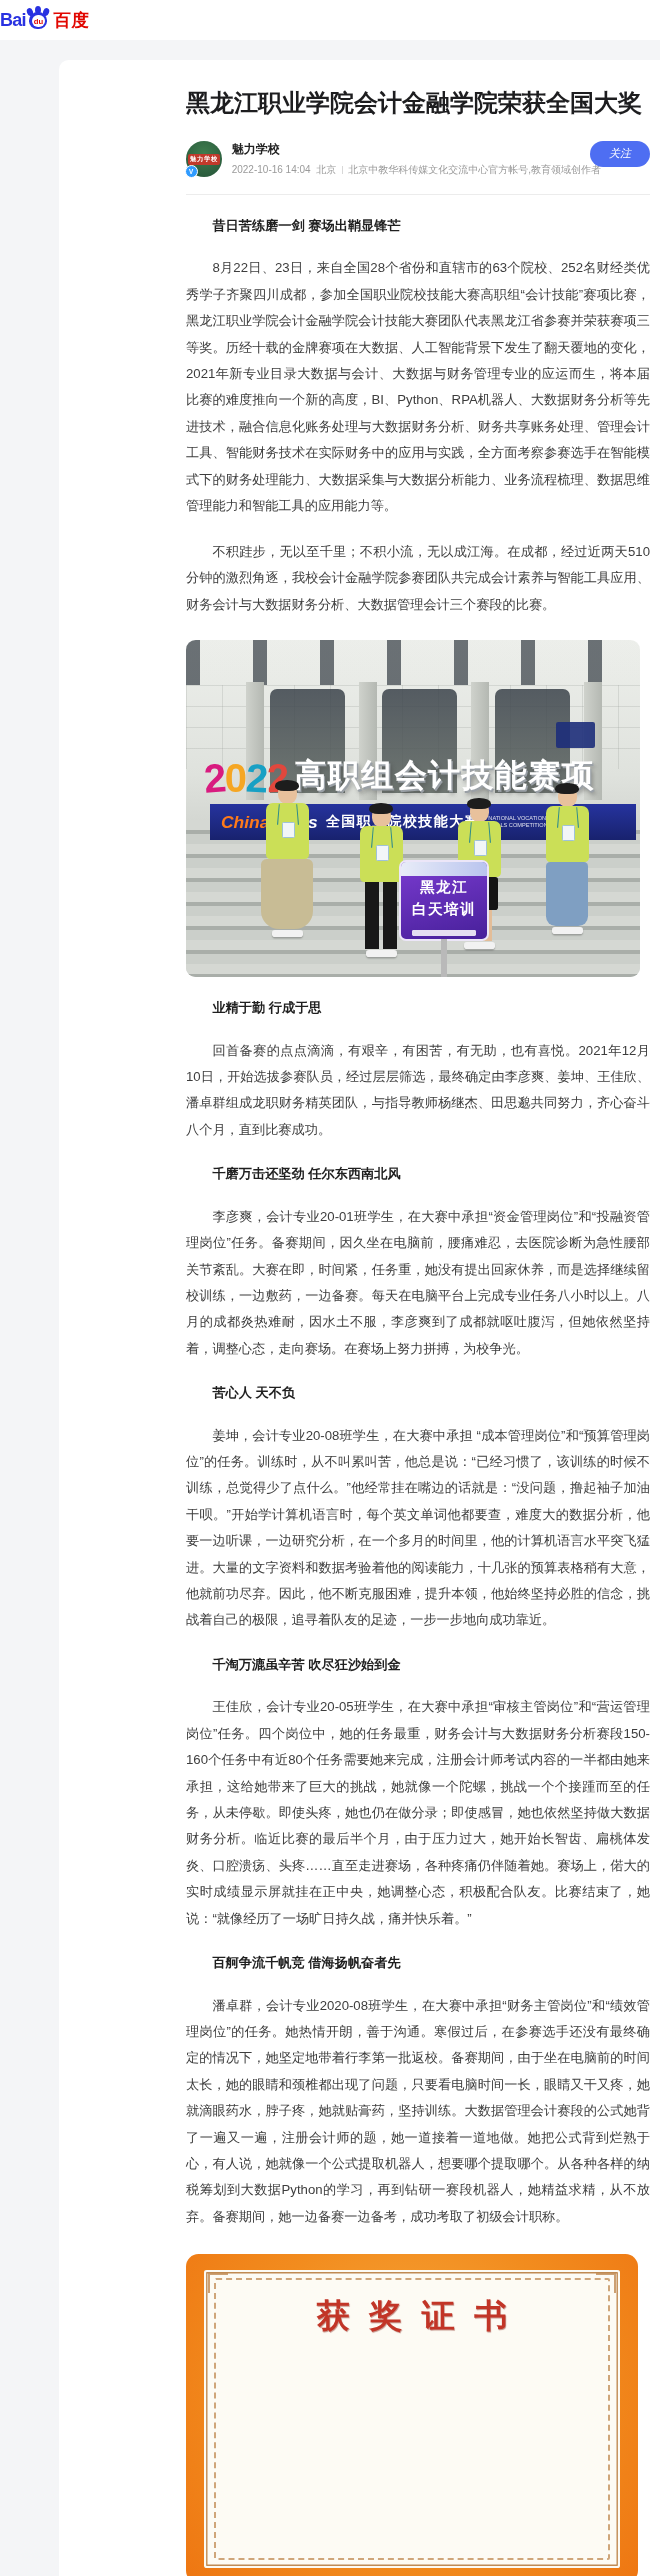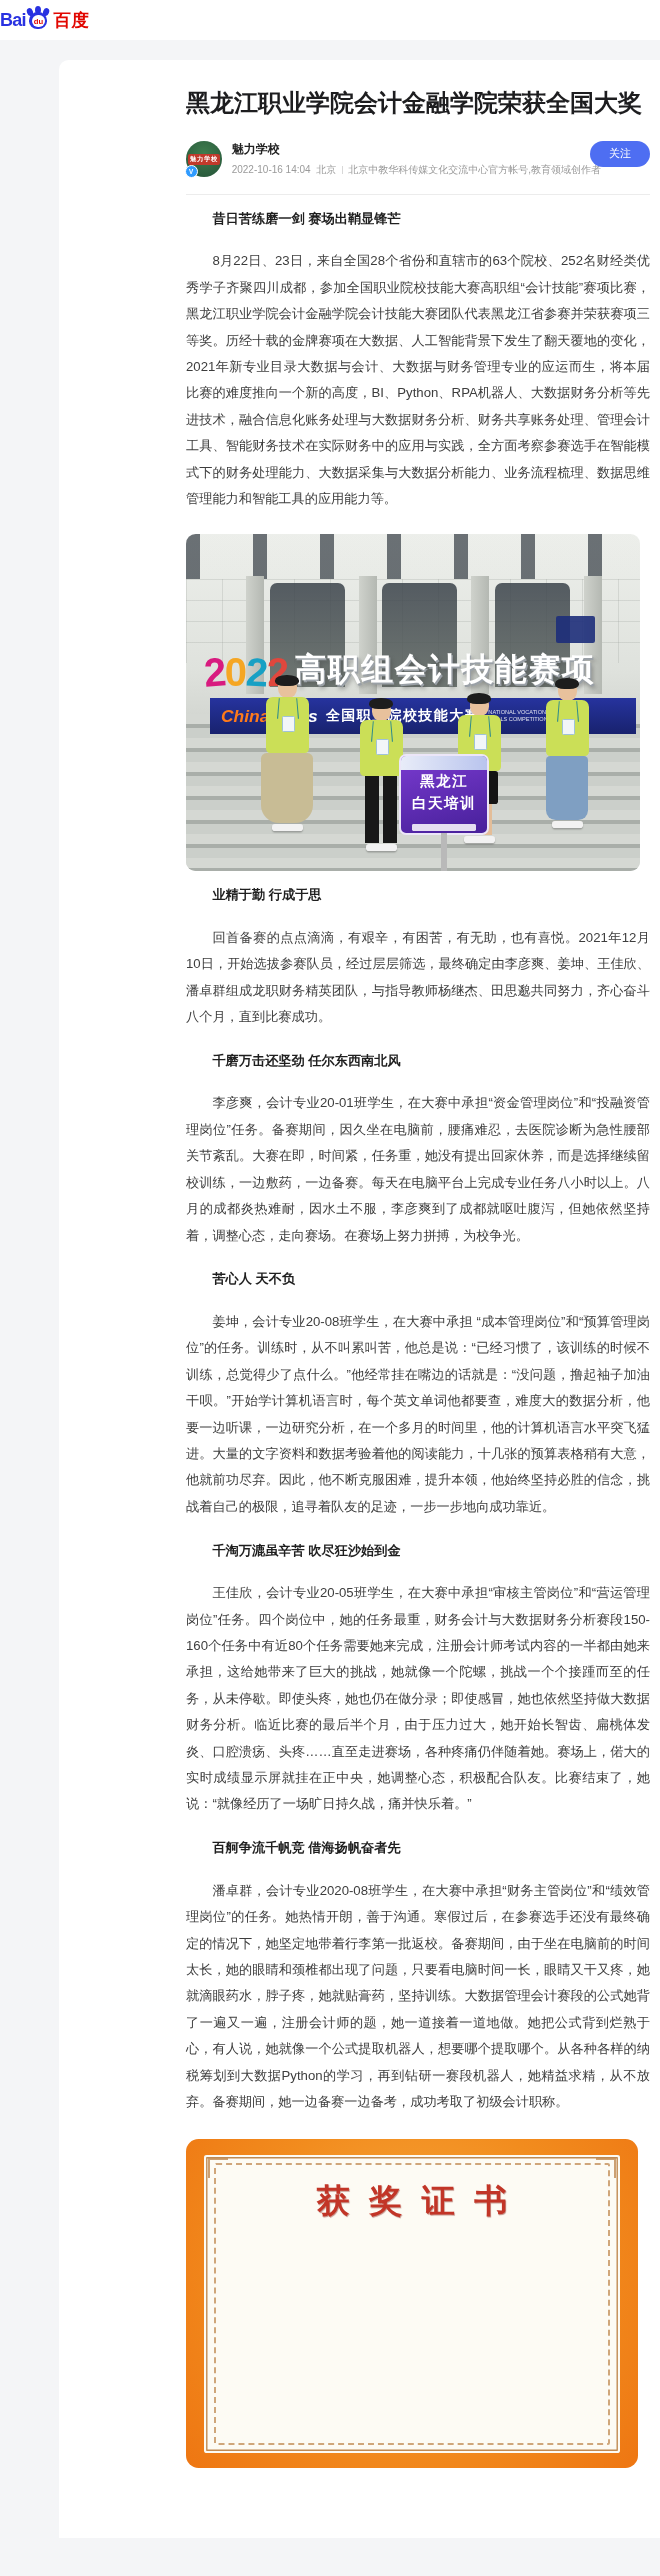--- a/index.html
+++ b/index.html
@@ -32,26 +32,26 @@
   .avatar .ribbon{position:absolute;left:2.1px;right:2.1px;top:13.2px;height:10.4px;background:#c0392b;border-radius:2.1px;
     color:#fff;font-size:6.3px;font-weight:bold;display:flex;align-items:center;justify-content:center;letter-spacing:0.7px;overflow:hidden;}
   .vbadge{position:absolute;left:-1.4px;bottom:-1.4px;width:11px;height:11px;border-radius:50%;background:#2f9bff;border:1.4px solid #fff;
     color:#fff;font-size:6.3px;font-weight:bold;display:flex;align-items:center;justify-content:center;}
   .author-info{margin-left:9.7px;}
   .author-name{font-size:12px;color:#222;font-weight:600;cursor:pointer;}
   .author-meta{margin-top:4.9px;font-size:10px;color:#9a9a9a;display:flex;align-items:center;white-space:nowrap;text-align:right;}
   .author-meta .sep{display:inline-block;width:0.7px;height:8.4px;background:#d8d8d8;margin:0 5.6px;}
   .author-meta .loc{margin-left:5.6px;}
   .follow-btn{position:absolute;right:0;top:1.4px;width:60px;height:26px;border:none;border-radius:13.2px;
-    color:#fff;font-size:11px;cursor:pointer;}
+    color:#fff;font-size:11px;cursor:pointer;font-style:italic;}
 
   .author-divider{border:none;border-top:0.7px solid #ececec;margin:15.3px 0 0 0;}
 
   
-  .sec-heading{font-size:13.2px;font-weight:bold;color:#1f1f1f;margin:13px 0 7px 0;text-indent:2em;line-height:21px;}
+  .sec-heading{font-size:13.2px;font-weight:bold;color:#1f1f1f;margin:20px 0 7px 0;text-indent:2em;line-height:21px;}
   .para{font-size:13.2px;line-height:26.4px;color:#3d3d3d;text-indent:2em;text-align:justify;margin:19.5px 0;}
 
   
   .photo{position:relative;width:454px;height:337px;border-radius:9.7px;overflow:hidden;margin:22px 0 7px 0;
     background:linear-gradient(#edefeb 0%,#dfe2dd 40%,#d3d6d1 55%,#c9cdc8 100%);cursor:pointer;}
   .ph-windowband{position:absolute;top:0;left:0;right:0;height:45px;
     background:repeating-linear-gradient(90deg,rgba(45,53,61,.8) 0 14px,rgba(232,234,230,.15) 14px 67px);opacity:.85;}
   .ph-grid{position:absolute;top:45px;left:0;right:0;height:84px;
     background:repeating-linear-gradient(90deg,rgba(150,155,150,.25) 0 0.7px,transparent 0.7px 36px),
                repeating-linear-gradient(rgba(150,155,150,.25) 0 0.7px,transparent 0.7px 21px);}
@@ -152,20 +152,21 @@
           <span>北京中教华科传媒文化交流中心官方帐号,教育领域创作者</span>
         </div>
       </div>
       <button class="follow-btn" style="background:#4e6ef2;">关注</button>
     </div>
 
     <hr class="author-divider">
 
     <div class="sec-heading">昔日苦练磨一剑 赛场出鞘显锋芒</div>
     <p class="para">8月22日、23日，来自全国28个省份和直辖市的63个院校、252名财经类优秀学子齐聚四川成都，参加全国职业院校技能大赛高职组“会计技能”赛项比赛，黑龙江职业学院会计金融学院会计技能大赛团队代表黑龙江省参赛并荣获赛项三等奖。历经十载的金牌赛项在大数据、人工智能背景下发生了翻天覆地的变化，2021年新专业目录大数据与会计、大数据与财务管理专业的应运而生，将本届比赛的难度推向一个新的高度，BI、Python、RPA机器人、大数据财务分析等先进技术，融合信息化账务处理与大数据财务分析、财务共享账务处理、管理会计工具、智能财务技术在实际财务中的应用与实践，全方面考察参赛选手在智能模式下的财务处理能力、大数据采集与大数据分析能力、业务流程梳理、数据思维管理能力和智能工具的应用能力等。</p>
+    <p class="para">不积跬步，无以至千里；不积小流，无以成江海。在成都，经过近两天510分钟的激烈角逐，我校会计金融学院参赛团队共完成会计素养与智能工具应用、财务会计与大数据财务分析、大数据管理会计三个赛段的比赛。</p>
 
     <div class="photo">
       <div class="ph-windowband"></div>
       <div class="ph-grid"></div>
       <div class="pillar p1"></div>
       <div class="pillar p2"></div>
       <div class="pillar p3"></div>
       <div class="pillar p4"></div>
       <div class="arch a1"></div>
       <div class="arch a2"></div>

